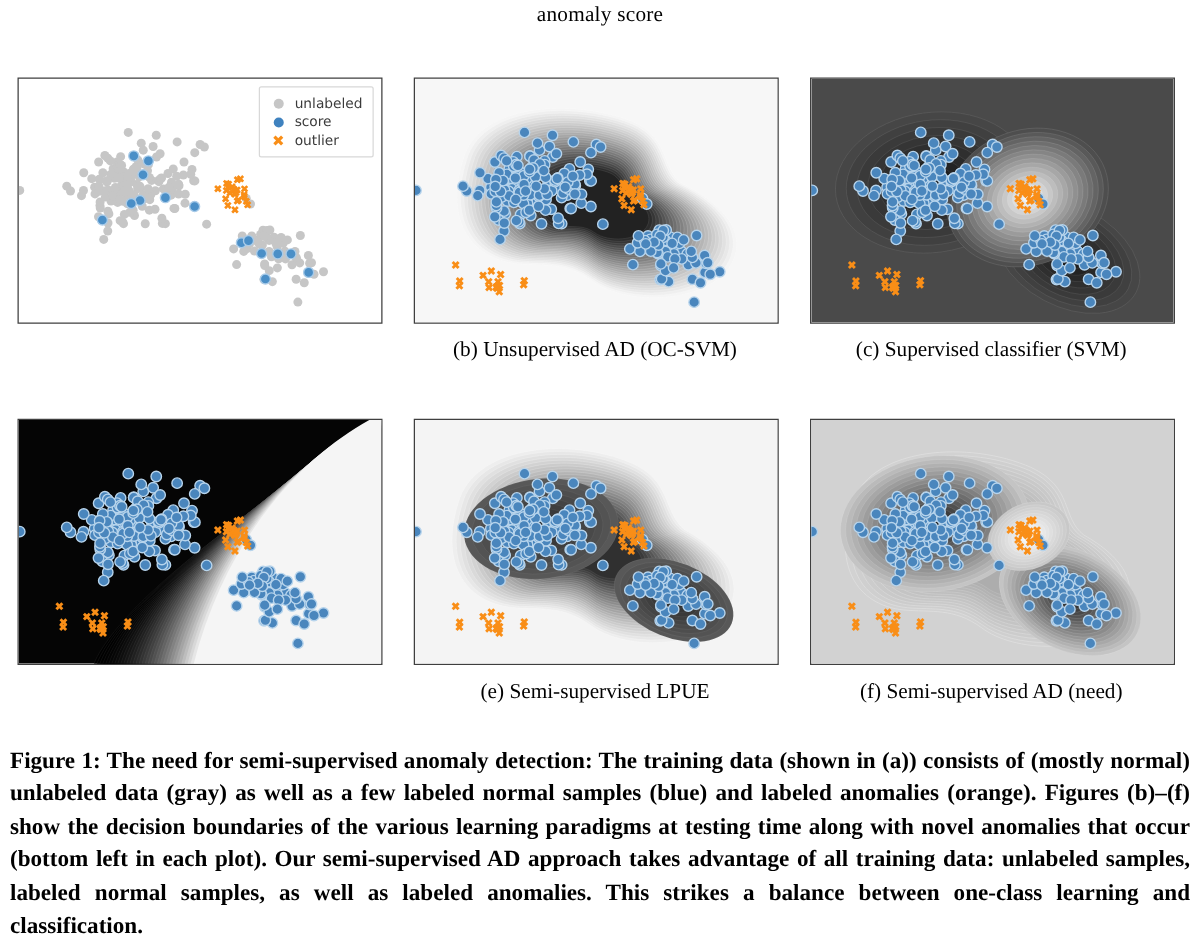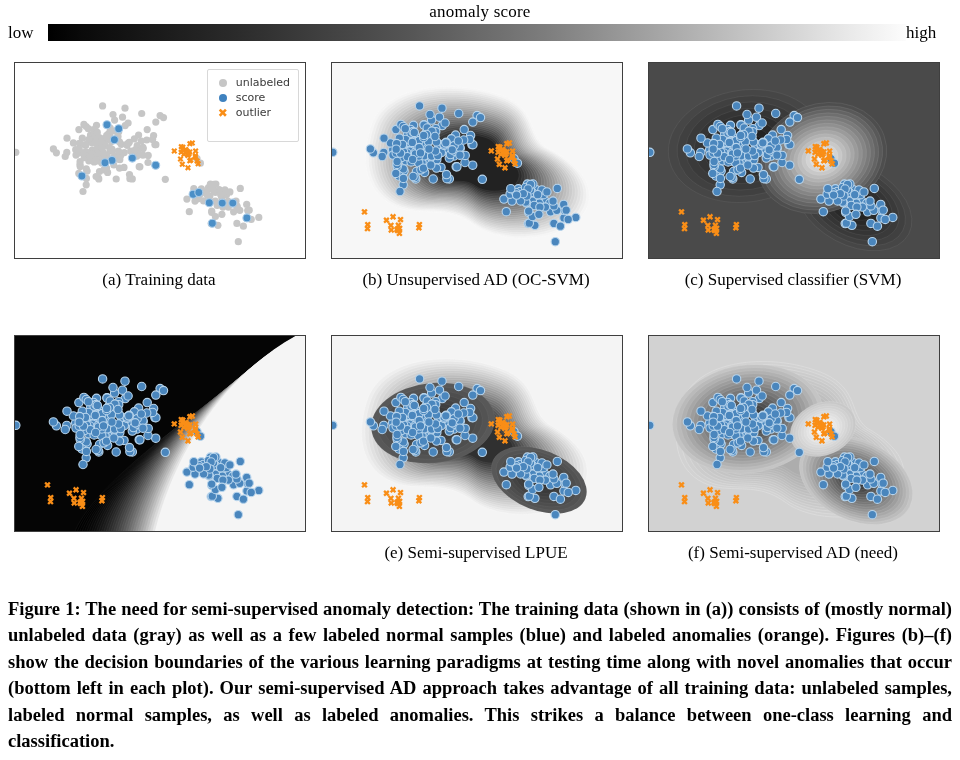--- a/index.html
+++ b/index.html
@@ -37,21 +37,21 @@
 
   
   .pt-unl{fill:#c6c6c6;}
   .pt-nrm{fill:#4b8fc7;stroke:#a9cbe8;stroke-width:1.1;}
   .pt-nrm-dk{fill:#4a86bd;stroke:#b7d4ec;stroke-width:1.1;}
 
   
   .legend{
     position:absolute;right:6px;top:6px;
     background:#ffffff;border:1px solid #d8d8d8;border-radius:2px;
-    padding:5px 8px 21px 6px;
+    padding:5px 8px 5px 6px;
     font-family:"DejaVu Sans", sans-serif;font-size:11px;color:#3a3a3a;
     line-height:15px;
   }
   .legend-row{display:flex;align-items:center;height:15px;}
   .legend-mark{width:18px;text-align:center;margin-right:4px;display:inline-block;}
   .dot{display:inline-block;width:8px;height:8px;border-radius:50%;vertical-align:middle;}
   .dot-unl{background:#c6c6c6;}
   .dot-nrm{background:#3f82bf;}
   .x-out{color:#f98e17;font-weight:bold;font-size:12px;line-height:12px;}
 
@@ -60,25 +60,20 @@
     position:absolute;left:8px;top:596px;width:944px;
     font-size:18.5px;line-height:26.4px;text-align:justify;font-weight:bold;
   }
 </style>
 </head>
 <body>
 
 <div class="figure">
 
   <div class="cbar-title">anomaly score</div>
-  <div class="cbar-wrap">
-    <span class="cbar-low">low</span>
-    <div class="cbar-grad"></div>
-    <span class="cbar-high">high</span>
-  </div>
 
   <div class="panel" style="left:14px;top:62px;">
     <svg class="plot" id="svg-a" viewBox="0 0 290 195" preserveAspectRatio="none">
         <circle class="pt-unl" cx="132.2" cy="66.6" r="3.6"></circle>
         <circle class="pt-unl" cx="82.9" cy="97.9" r="3.6"></circle>
         <circle class="pt-unl" cx="51.8" cy="89.4" r="3.6"></circle>
         <circle class="pt-unl" cx="77.3" cy="86.9" r="3.6"></circle>
         <circle class="pt-unl" cx="80.3" cy="75.4" r="3.6"></circle>
         <circle class="pt-unl" cx="87.7" cy="92.8" r="3.6"></circle>
         <circle class="pt-unl" cx="95.1" cy="87.9" r="3.6"></circle>
@@ -335,21 +330,20 @@
       <div class="legend-row">
         <span class="legend-mark"><span class="dot dot-nrm"></span></span>
         <span>score</span>
       </div>
       <div class="legend-row">
         <span class="legend-mark x-out">✖</span>
         <span>outlier</span>
       </div>
     </div>
   </div>
-  <div class="caption" style="left:14px;top:270px;">(a) Training data</div>
 
   <div class="panel" style="left:331px;top:62px;">
     <svg class="plot" id="svg-b" viewBox="0 0 290 195" preserveAspectRatio="none">
         <rect width="290" height="195" fill="#f7f7f7"></rect>
         <g transform="translate(145,100) scale(1.000) translate(-145,-100)">
           <path d="M 40,60 C 55,22 120,16 168,32 C 205,44 196,72 214,84 C 246,100 268,124 252,150 C 232,180 170,182 142,162 C 120,146 104,150 82,148 C 44,144 22,112 40,60 Z" fill="rgb(245,245,245)" stroke="rgba(255,255,255,0.35)" stroke-width="0.5"></path>
         </g>
         <g transform="translate(145,100) scale(0.975) translate(-145,-100)">
           <path d="M 40,60 C 55,22 120,16 168,32 C 205,44 196,72 214,84 C 246,100 268,124 252,150 C 232,180 170,182 142,162 C 120,146 104,150 82,148 C 44,144 22,112 40,60 Z" fill="rgb(239,239,239)" stroke="rgba(255,255,255,0.35)" stroke-width="0.5"></path>
         </g>

